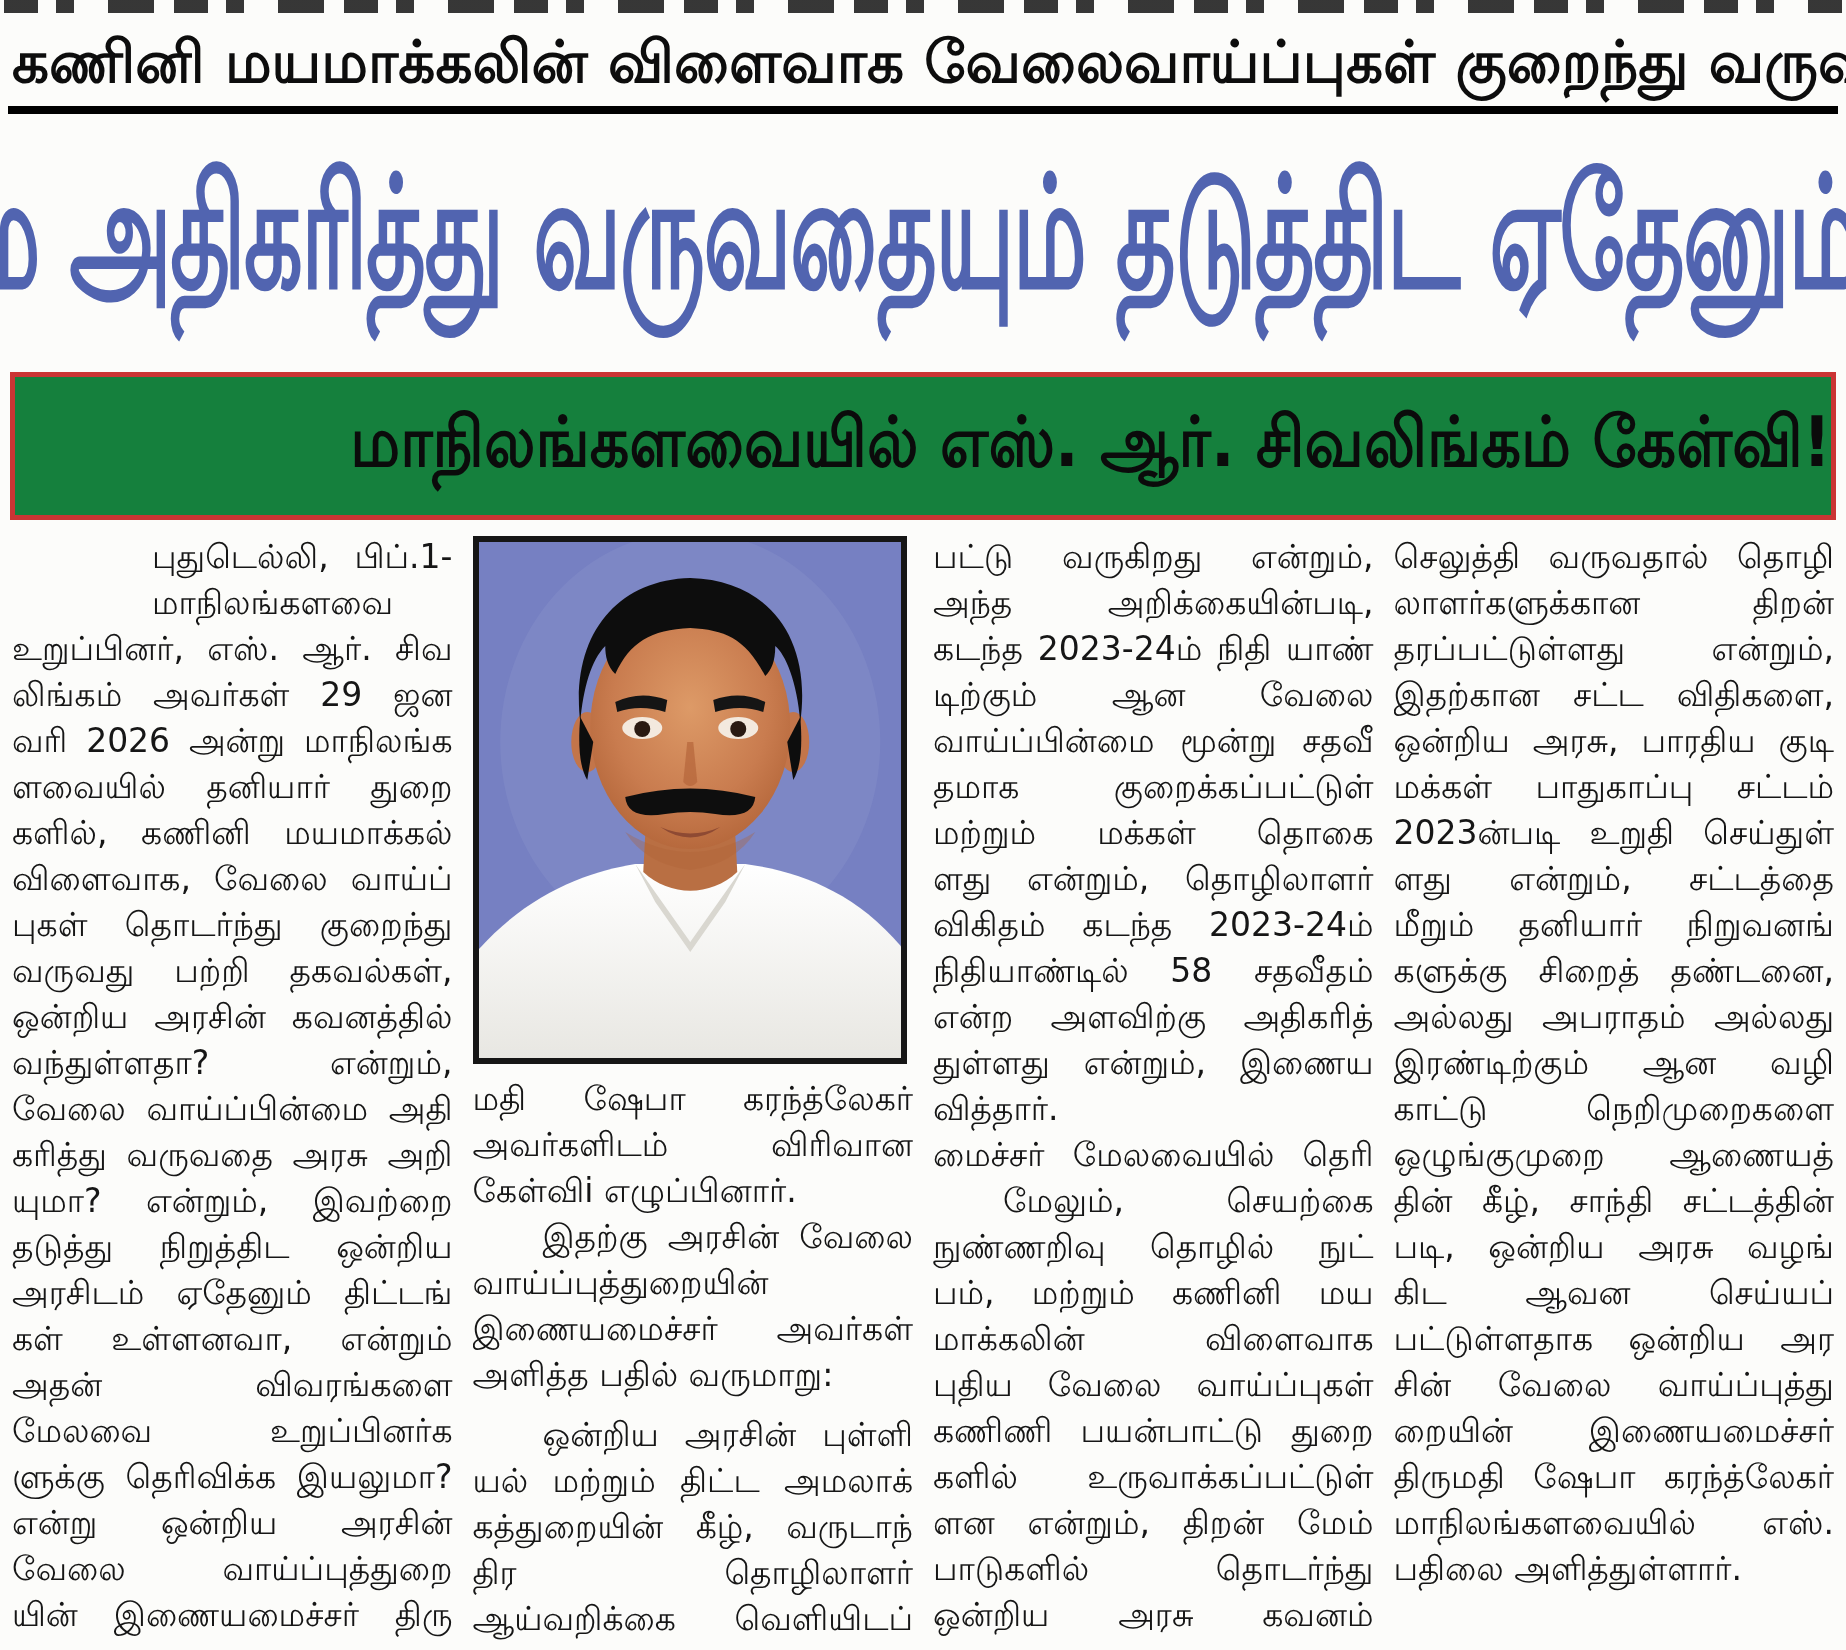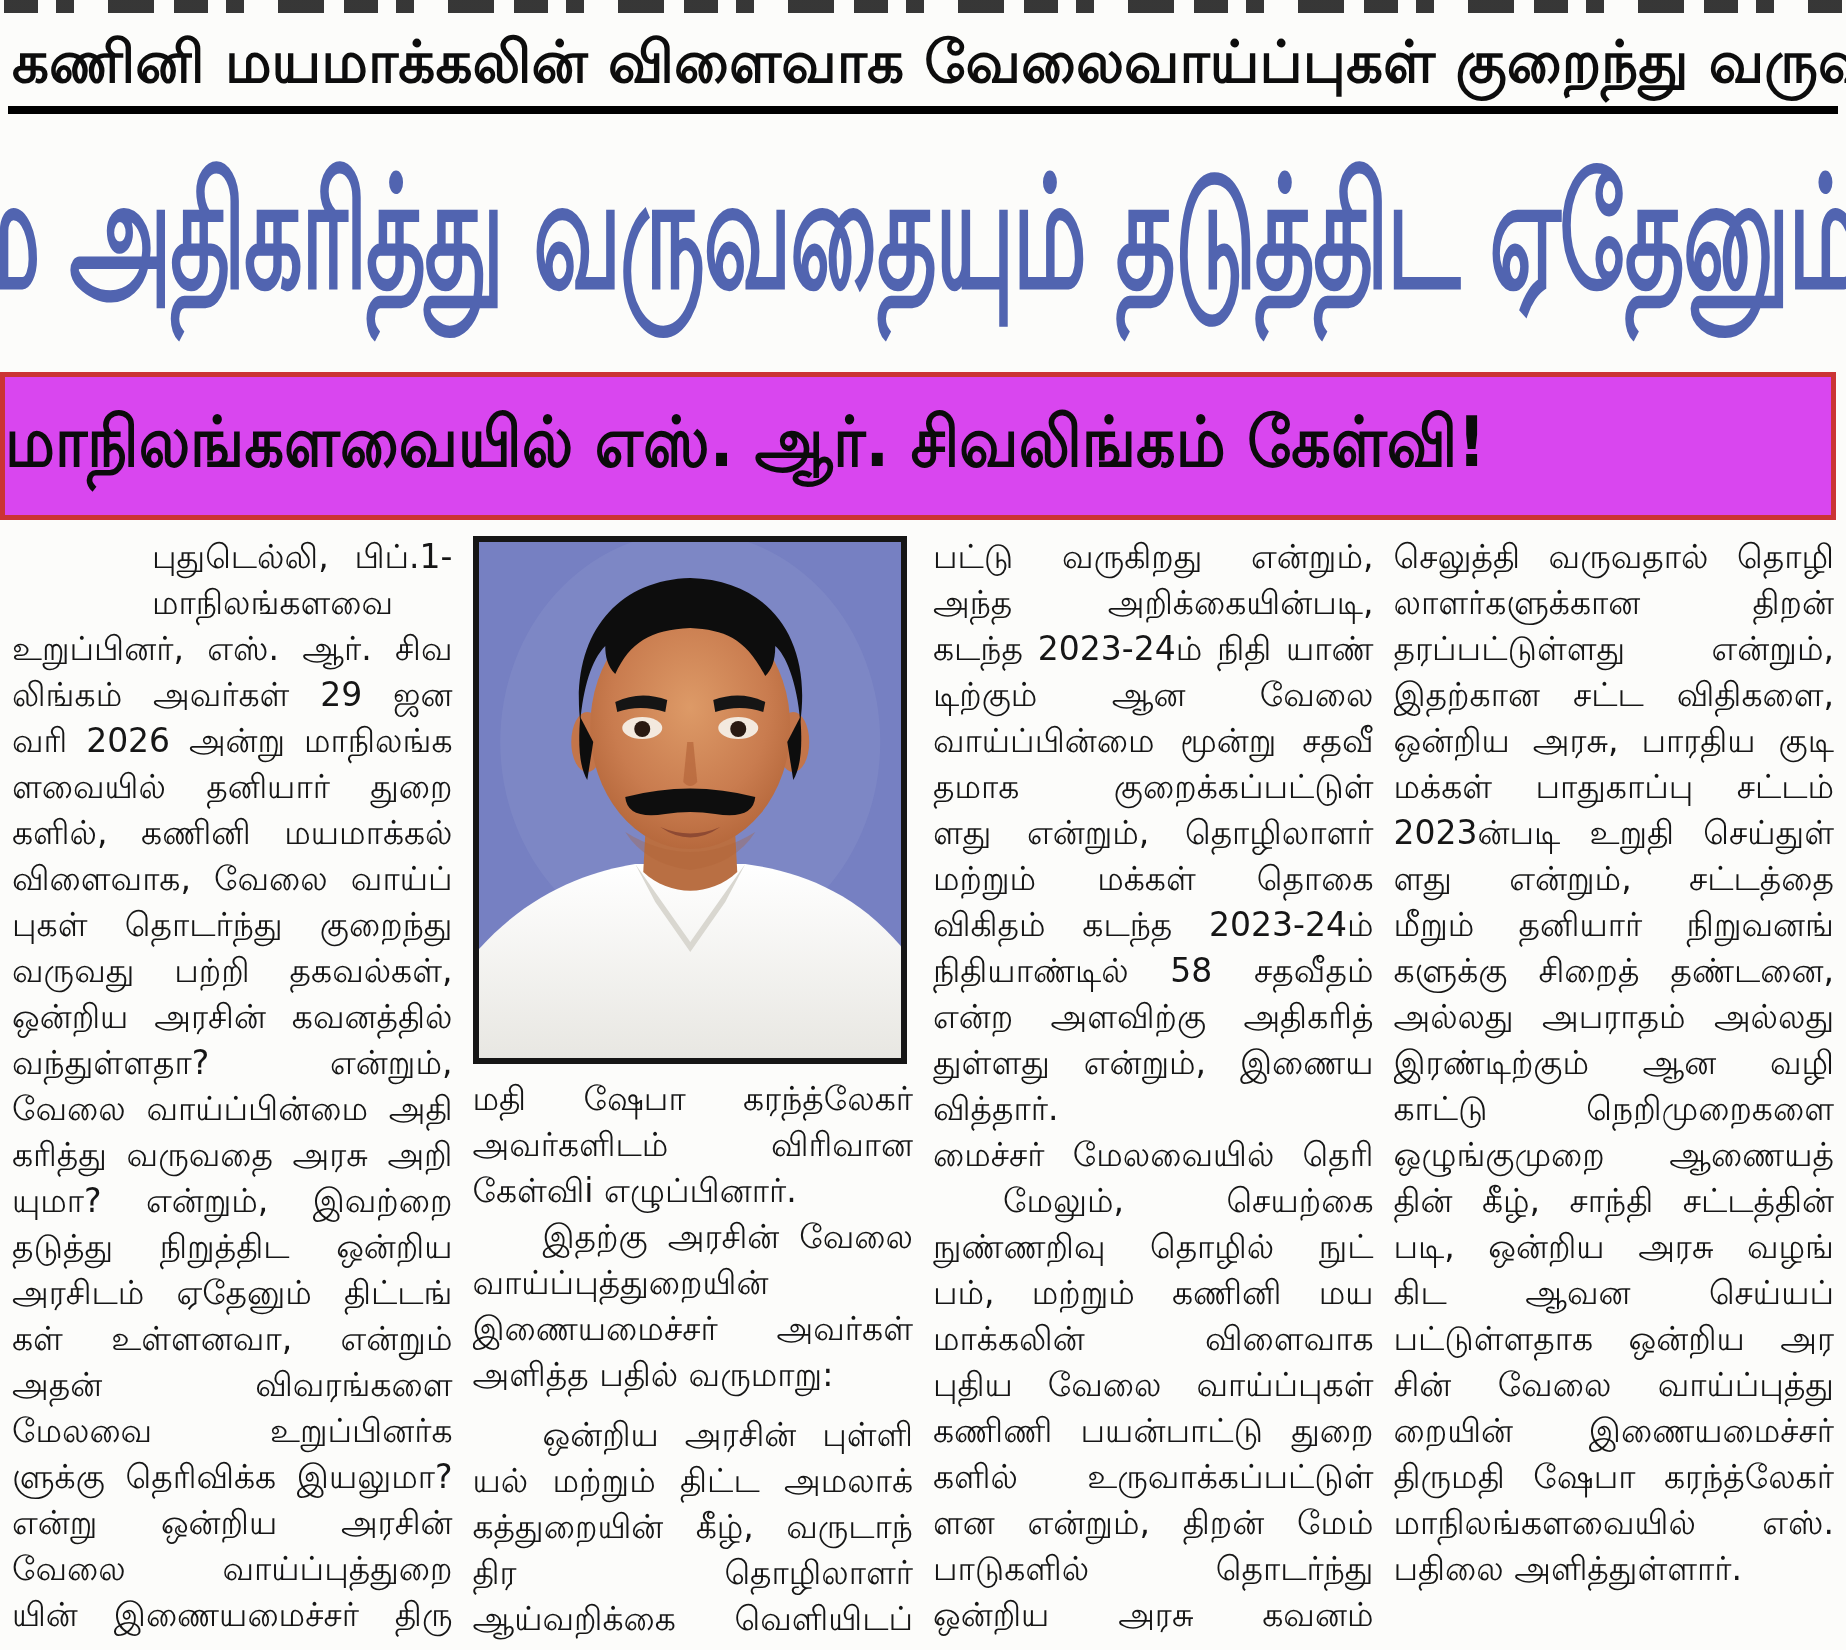--- a/index.html
+++ b/index.html
@@ -34,25 +34,25 @@
     height:250px;margin-top:4px;
     display:flex;align-items:center;justify-content:center;
     overflow:hidden;
   }
   .headline{
     font-size:118px;font-weight:bold;white-space:nowrap;
     transform:scale(0.78,1.32);transform-origin:center center;
     letter-spacing:-2px;
   }
   .subhead-box{
-    margin:4px 10px 0 0;
+    margin:4px 10px 0 10px;
     border:5px solid #cb3434;
-    background:#d946ef;
+    background:#15803d;
     height:138px;
-    display:flex;align-items:center;justify-content:flex-start;
+    display:flex;align-items:center;justify-content:flex-end;
     overflow:hidden;
   }
   .subhead{
     font-size:62px;font-weight:800;color:#0b0b0b;
     transform:scaleY(1.12);white-space:nowrap;
     letter-spacing:0;
   }
   .columns{
     display:flex;gap:20px;
     padding:14px 12px 0 12px;
@@ -175,22 +175,22 @@
       <div class="line">திர தொழிலாளர்</div>
       <div class="line">ஆய்வறிக்கை வெளியிடப்</div>
     </div>
   <div class="col">
       <div class="line">பட்டு வருகிறது என்றும்,</div>
       <div class="line">அந்த அறிக்கையின்படி,</div>
       <div class="line">கடந்த 2023-24ம் நிதி யாண்</div>
       <div class="line">டிற்கும் ஆன வேலை</div>
       <div class="line">வாய்ப்பின்மை மூன்று சதவீ</div>
       <div class="line">தமாக குறைக்கப்பட்டுள்</div>
+      <div class="line">மற்றும் மக்கள் தொகை</div>
       <div class="line">ளது என்றும், தொழிலாளர்</div>
-      <div class="line">மற்றும் மக்கள் தொகை</div>
       <div class="line">விகிதம் கடந்த 2023-24ம்</div>
       <div class="line">நிதியாண்டில் 58 சதவீதம்</div>
       <div class="line">என்ற அளவிற்கு அதிகரித்</div>
       <div class="line">துள்ளது என்றும், இணைய</div>
       <div class="line flush">வித்தார்.</div>
       <div class="line">மைச்சர் மேலவையில் தெரி</div>
       <div class="line" style="text-indent: 70px;">மேலும், செயற்கை</div>
       <div class="line">நுண்ணறிவு தொழில் நுட்</div>
       <div class="line">பம், மற்றும் கணினி மய</div>
       <div class="line">மாக்கலின் விளைவாக</div>

